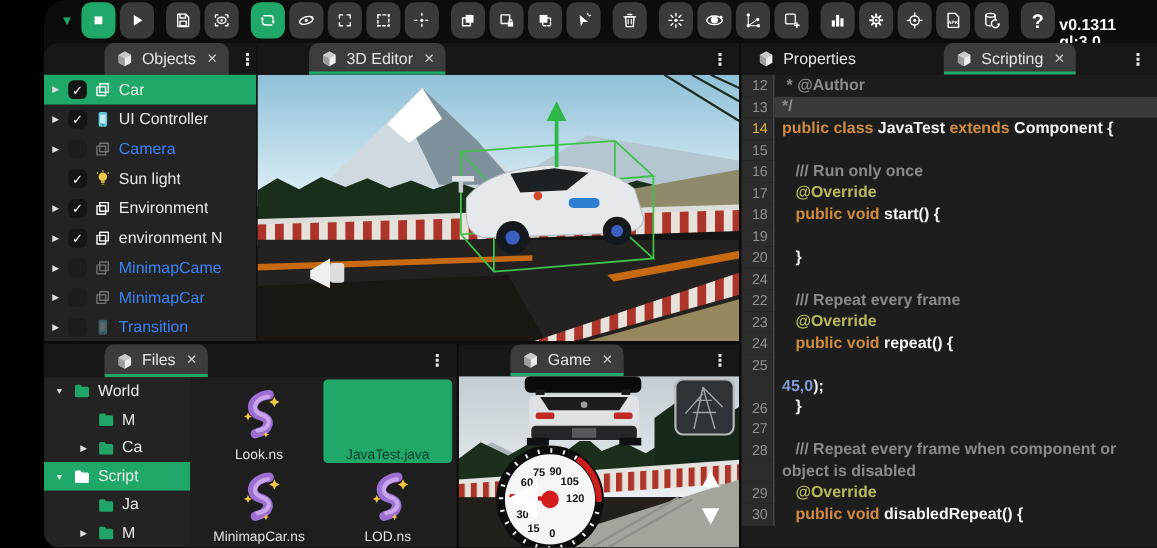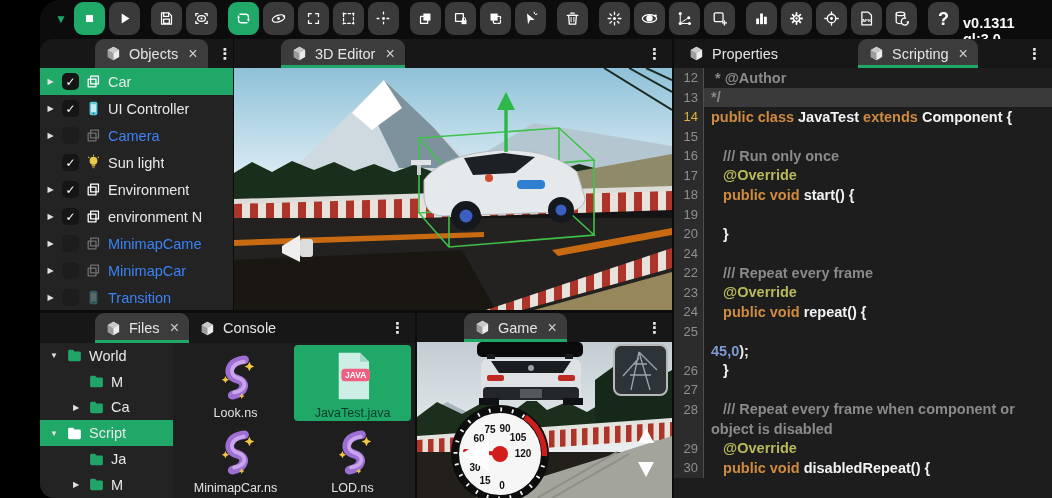--- a/index.html
+++ b/index.html
@@ -605,30 +605,20 @@
           <span class="cube">
               <svg viewBox="0 0 24 24" width="17" height="17">
                 <path d="M12 2.5 20 7v10l-8 4.5L4 17V7Z" fill="#ececec"></path>
                 <path d="M4 7l8 4.5L20 7 12 2.5Z" fill="#c9c9c9"></path>
                 <path d="M12 11.5V21.5L4 17V7Z" fill="#9c9c9c"></path>
               </svg>
             </span>
           <span>Files</span>
           <span class="x">×</span>
         </div>
-        <div class="tab">
-          <span class="cube">
-              <svg viewBox="0 0 24 24" width="17" height="17">
-                <path d="M12 2.5 20 7v10l-8 4.5L4 17V7Z" fill="#ececec"></path>
-                <path d="M4 7l8 4.5L20 7 12 2.5Z" fill="#c9c9c9"></path>
-                <path d="M12 11.5V21.5L4 17V7Z" fill="#9c9c9c"></path>
-              </svg>
-            </span>
-          <span>Console</span>
-        </div>
         <div class="kebab">⋮</div>
       </div>
       <div id="files-tree">
           <div class="frow">
             <span class="farr">▼</span>
             <span class="fold">
               <svg viewBox="0 0 24 24" width="17" height="17">
                 <path d="M3 6a2 2 0 0 1 2-2h5l2 2.5h7a2 2 0 0 1 2 2V18a2 2 0 0 1-2 2H5a2 2 0 0 1-2-2Z" fill="currentColor"></path>
               </svg>
             </span>
@@ -685,26 +675,20 @@
             <div><svg viewBox="0 0 48 48" width="46" height="46">
                 <path d="M33 5C15 7 13 22 25 25c11 3 9 14-5 17" stroke="#9d6fd2" stroke-width="9" fill="none" stroke-linecap="round"></path>
                 <path d="M32 7C18 9 16 21 26 24c10 3 9 13-4 15" stroke="#c9a6ec" stroke-width="4" fill="none" stroke-linecap="round"></path>
                 <path d="M38 7l1.6 3.4L43 12l-3.4 1.6L38 17l-1.6-3.4L33 12l3.4-1.6Z" fill="#f2c744"></path>
                 <path d="M13 22l1.2 2.6 2.6 1.2-2.6 1.2L13 29.6l-1.2-2.6-2.6-1.2 2.6-1.2Z" fill="#f2c744"></path>
                 <path d="M30 40l.9 2 2 .9-2 .9-.9 2-.9-2-2-.9 2-.9Z" fill="#f2c744"></path>
               </svg></div>
             <span class="flbl">Look.ns</span>
           </div>
           <div class="fcell sel">
-            <div><svg viewBox="0 0 48 56" width="44" height="50">
-                <path d="M8 2h24l10 10v42H8z" fill="#cdeee4"></path>
-                <path d="M32 2l10 10H32z" fill="#9fd8c8"></path>
-                <rect x="11" y="20" width="32" height="14" rx="4" fill="#ef5f82"></rect>
-                <text x="27" y="30.5" text-anchor="middle" font-size="9.5" font-weight="bold" fill="#fff" font-family="Liberation Sans,DejaVu Sans,sans-serif">JAVA</text>
-              </svg></div>
             <span class="flbl">JavaTest.java</span>
           </div>
           <div class="fcell">
             <div><svg viewBox="0 0 48 48" width="46" height="46">
                 <path d="M33 5C15 7 13 22 25 25c11 3 9 14-5 17" stroke="#9d6fd2" stroke-width="9" fill="none" stroke-linecap="round"></path>
                 <path d="M32 7C18 9 16 21 26 24c10 3 9 13-4 15" stroke="#c9a6ec" stroke-width="4" fill="none" stroke-linecap="round"></path>
                 <path d="M38 7l1.6 3.4L43 12l-3.4 1.6L38 17l-1.6-3.4L33 12l3.4-1.6Z" fill="#f2c744"></path>
                 <path d="M13 22l1.2 2.6 2.6 1.2-2.6 1.2L13 29.6l-1.2-2.6-2.6-1.2 2.6-1.2Z" fill="#f2c744"></path>
                 <path d="M30 40l.9 2 2 .9-2 .9-.9 2-.9-2-2-.9 2-.9Z" fill="#f2c744"></path>
               </svg></div>

